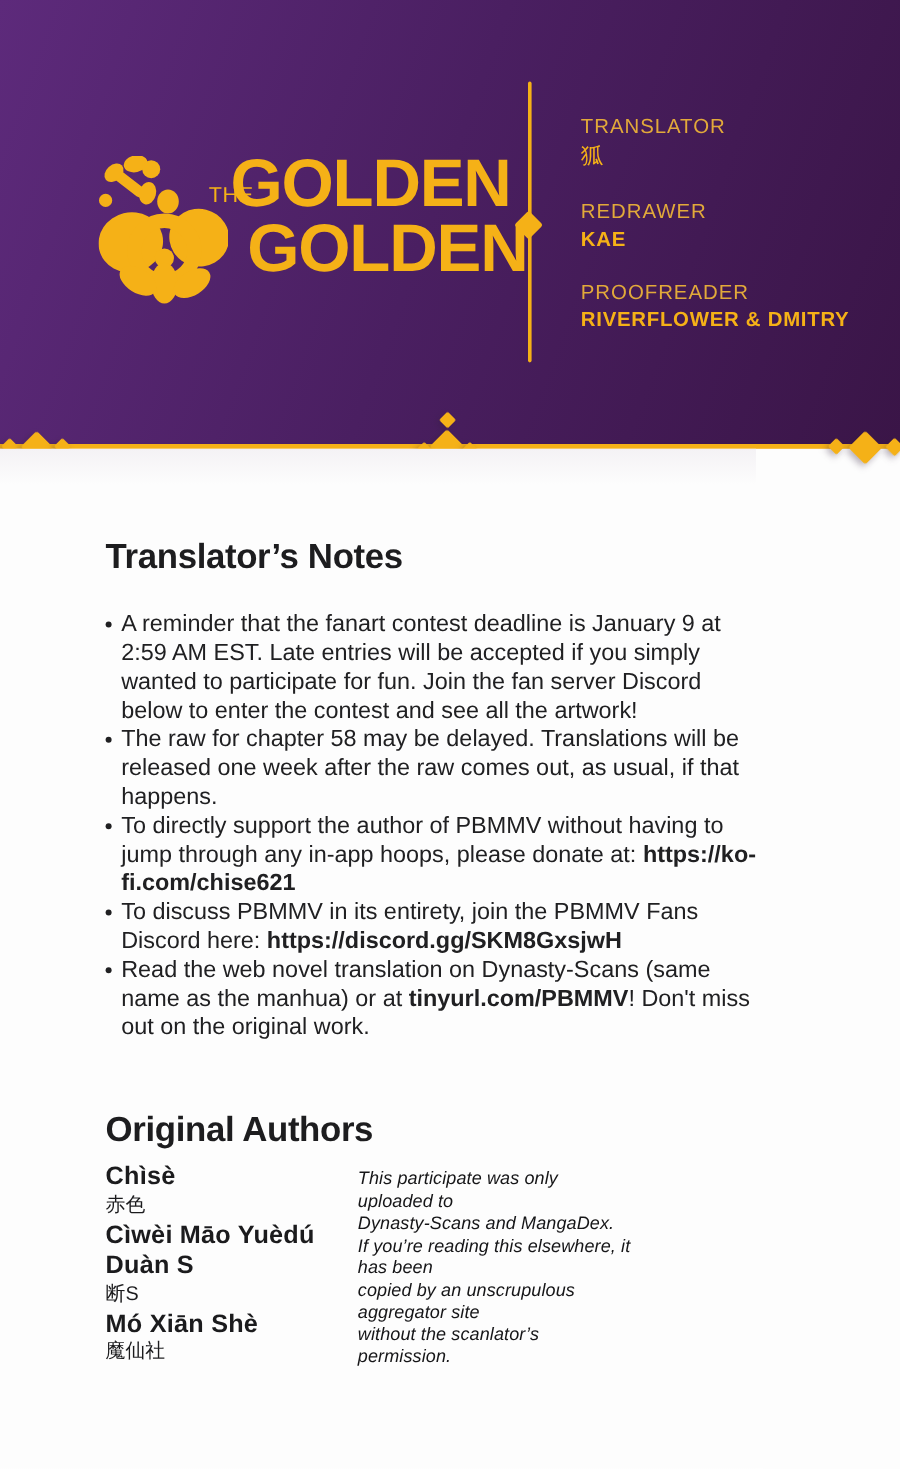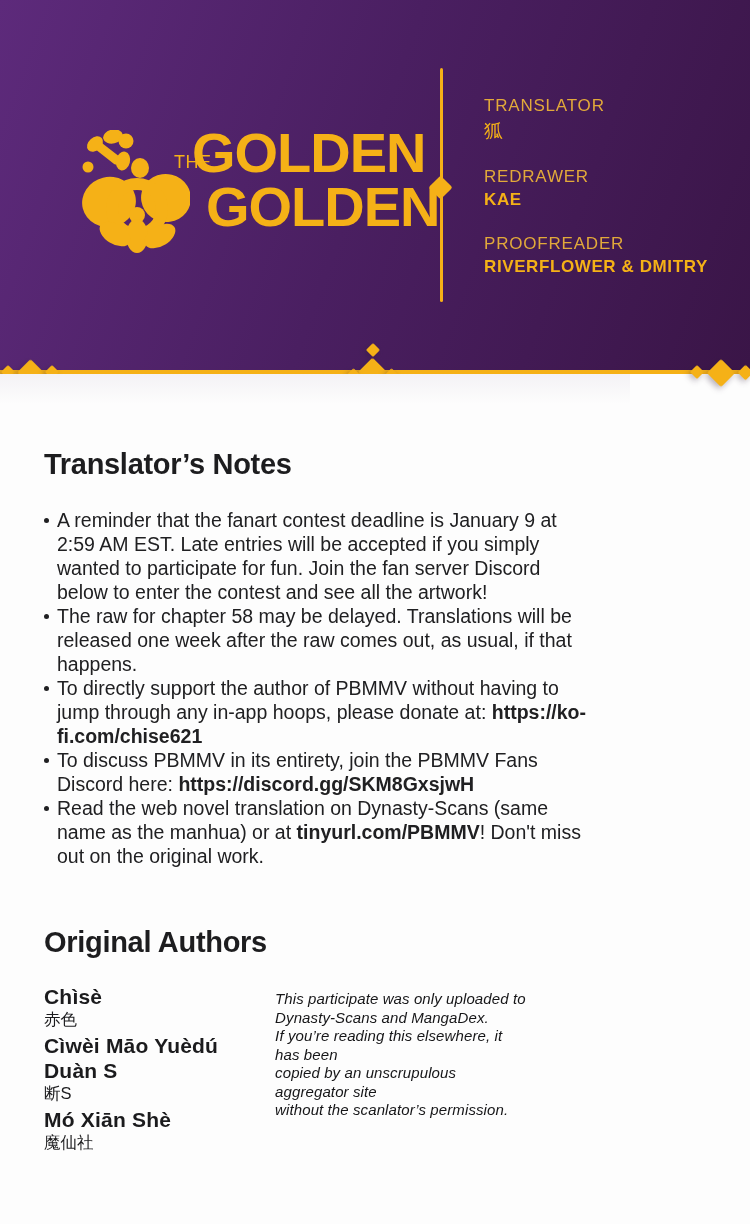--- a/index.html
+++ b/index.html
@@ -55,37 +55,37 @@
 
   
   .dmd{position:absolute;background:var(--gold);transform:rotate(45deg);border-radius:2.5px;
        filter:drop-shadow(0 3px 3px rgba(45,25,55,.35));}
   .dmd.r1{border-radius:1.5px;}
 
   
   .main{
     position:absolute;left:0;top:374px;width:630px;height:850px;
     background:linear-gradient(180deg,#f4f2f5 0px,var(--page-bg) 30px);
-    padding:74px 100px 0 44px;
+    padding:74px 100px 0 88px;
   }
   h2.sect{
     font-size:29px;font-weight:800;letter-spacing:-.3px;color:var(--ink);
   }
   .notes-list{list-style:none;margin-top:27px;width:552px;}
   .notes-list li{
     position:relative;padding-left:13px;
     font-size:19.5px;line-height:24px;color:#202022;
   }
   .notes-list li::before{
     content:"";position:absolute;left:0;top:10px;width:5px;height:5px;border-radius:50%;background:#202022;
   }
   .notes-list .b{font-weight:700;}
 
   .authors-heading{margin-top:58px;}
-  .authors-row{display:flex;margin-top:25px;}
+  .authors-row{display:flex;margin-top:9px;align-items:center;}
   .authors-list{width:272px;}
   .author-pinyin{font-size:21px;font-weight:700;letter-spacing:.2px;line-height:1.2;color:#1b1b1d;}
   .author-cjk{font-size:16.5px;font-weight:400;line-height:1.25;color:#1b1b1d;margin-bottom:3px;}
   .disclaimer{width:300px;padding-top:6px;}
   .dis-line{
     font-size:15px;font-style:italic;font-weight:500;line-height:18.5px;color:#161618;
     letter-spacing:.1px;
   }
 </style>
 </head>

